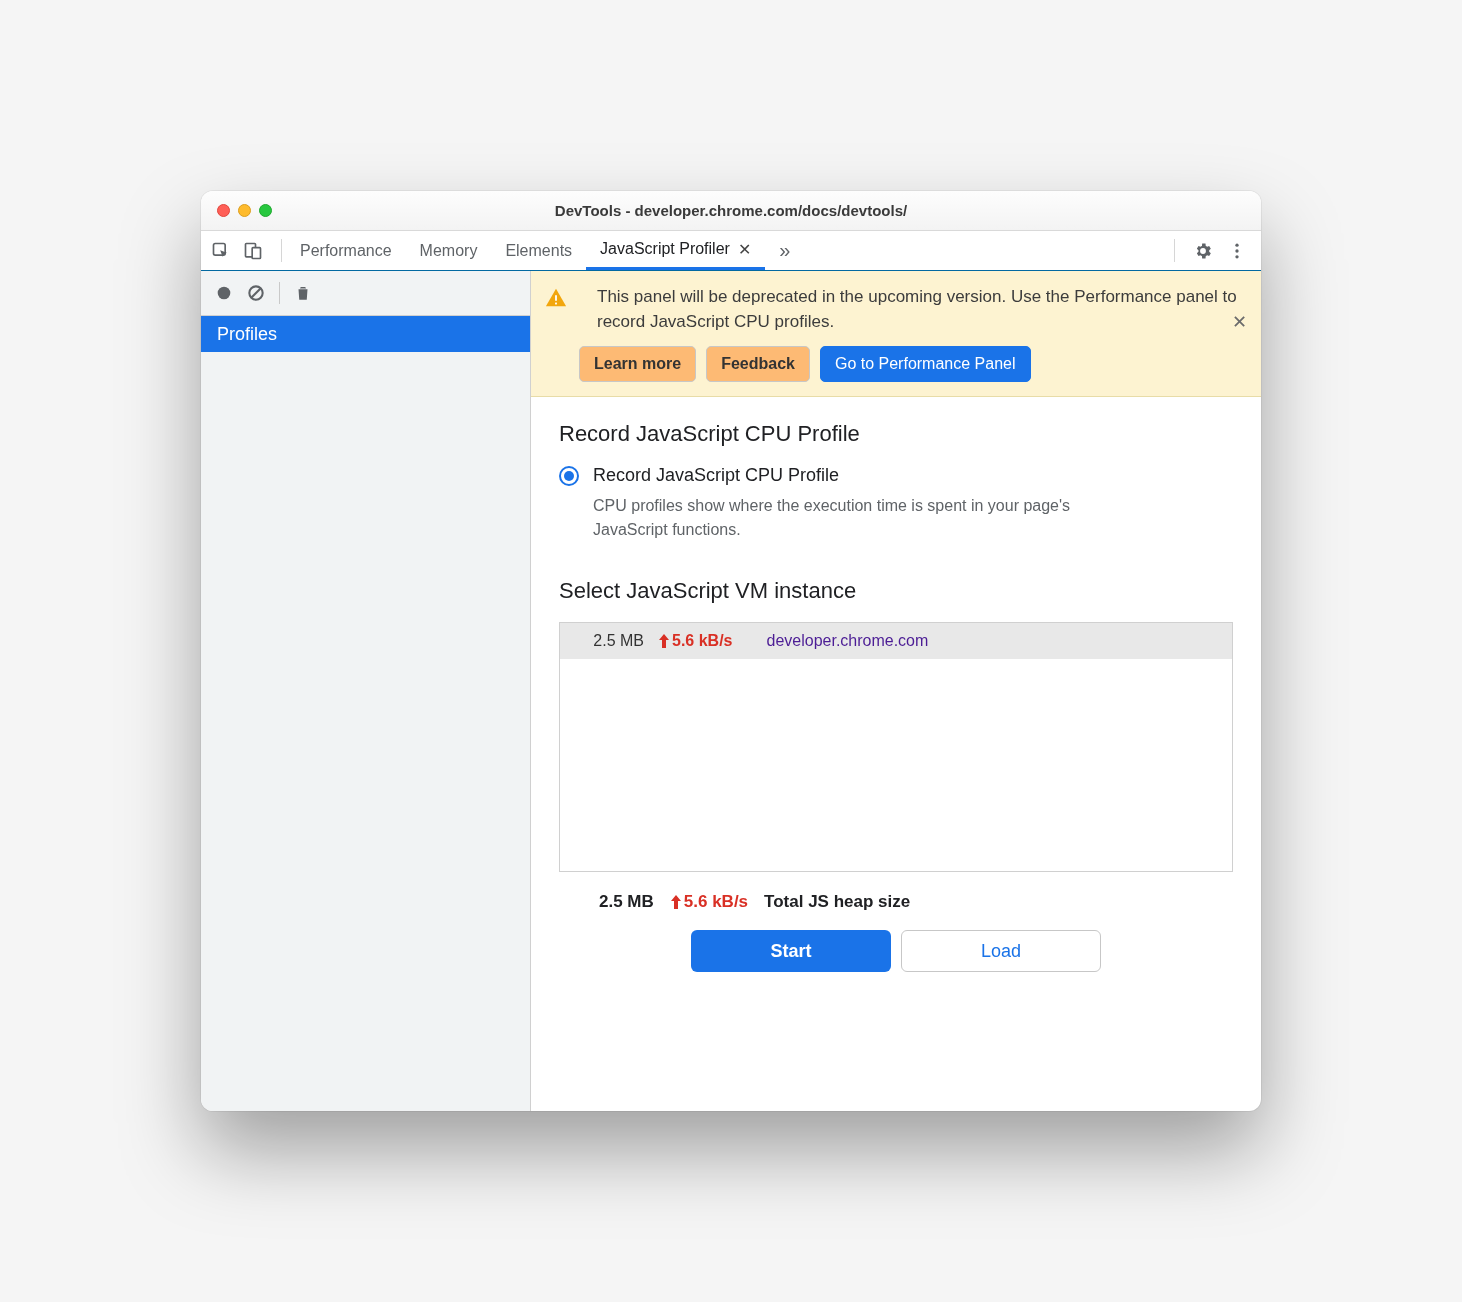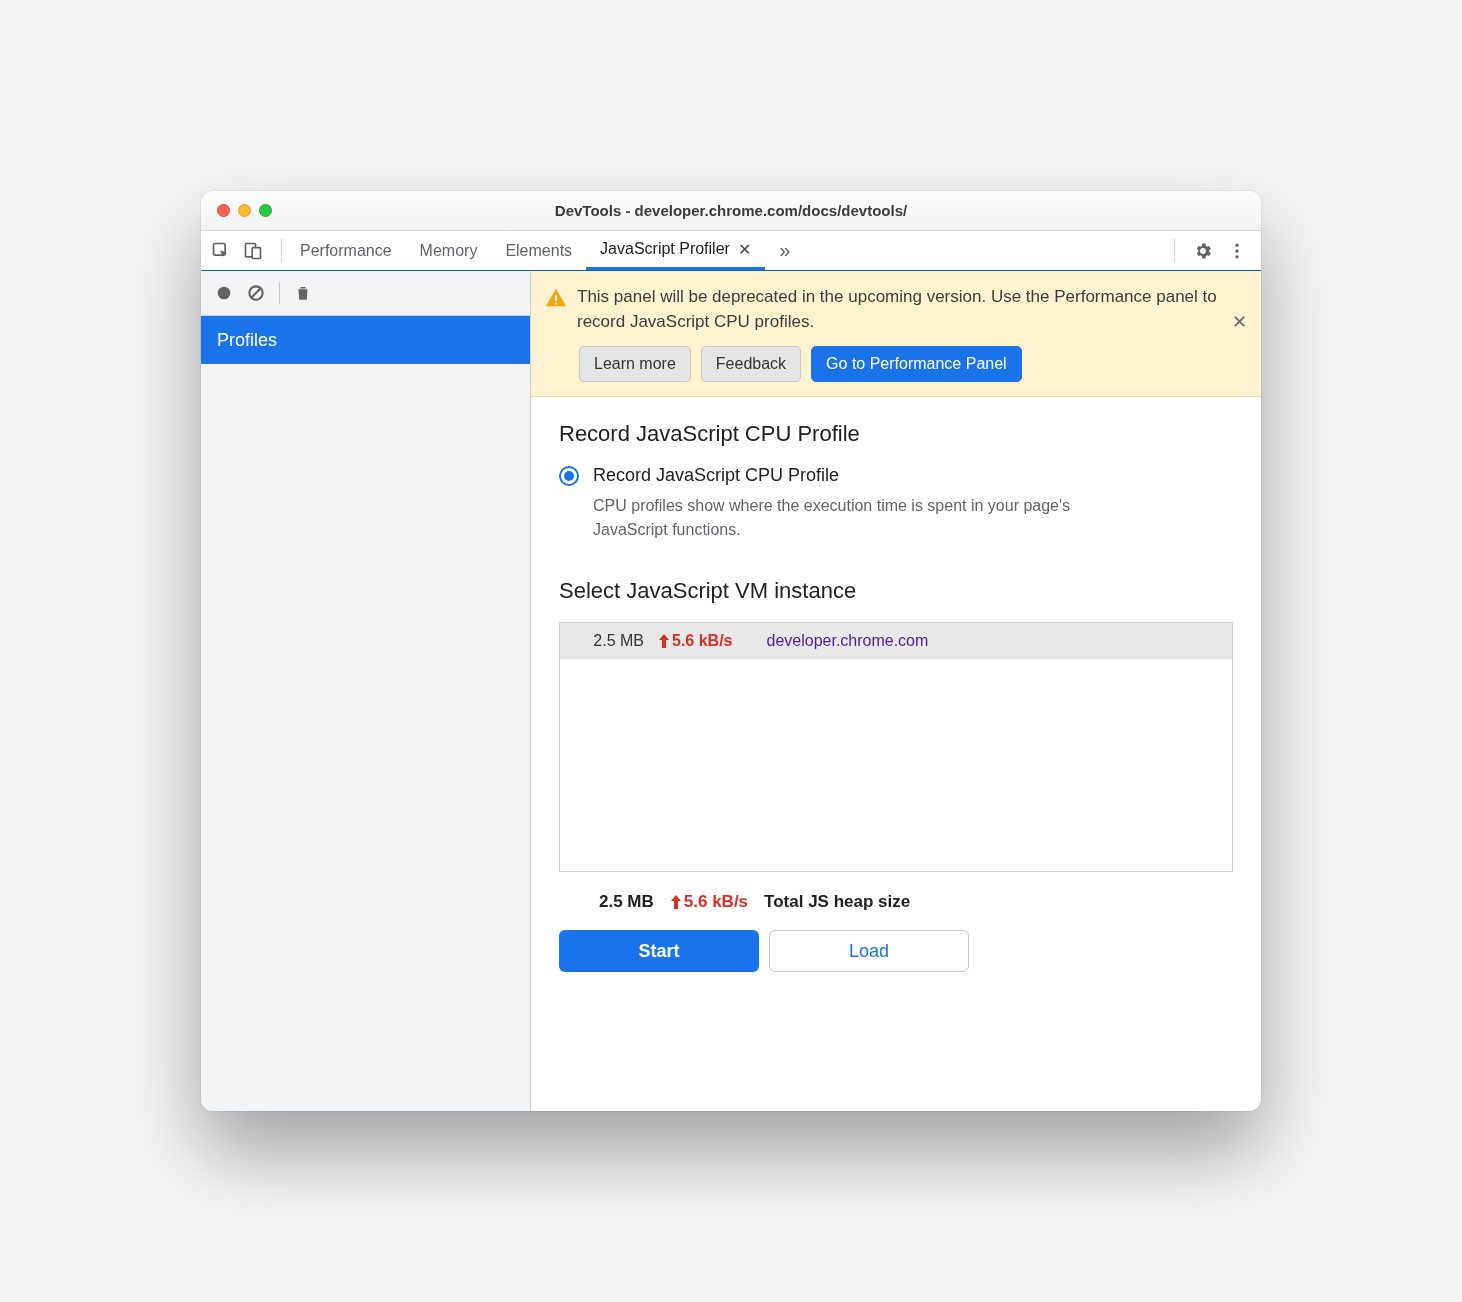--- a/index.html
+++ b/index.html
@@ -63,38 +63,38 @@
   display:flex;flex-direction:column;
 }
 .profile-toolbar{
   height:45px;border-bottom:1px solid #d0d0d0;
   display:flex;align-items:center;padding-left:12px;gap:10px;
 }
 .pt-icon{width:22px;height:22px;display:flex;align-items:center;justify-content:center;color:#5f6367;}
 .pt-divider{width:1px;height:22px;background:#c9c9c9;margin:0 2px;}
 .profile-item{
   background:#1a73e8;color:#fff;font-size:18px;
-  height:48px;display:flex;align-items:center;padding-left:16px;
+  height:36px;display:flex;align-items:center;padding-left:16px;
 }
 .main{flex:1;display:flex;flex-direction:column;min-width:0;}
 
 
 .banner{
   background:#fdf3d1;border-bottom:1px solid #e8dca7;
   padding:14px 18px 14px 14px;
   display:flex;flex-direction:column;gap:12px;position:relative;
 }
 .banner-row1{display:flex;gap:10px;align-items:flex-start;}
 .warn-tri{flex-shrink:0;margin-top:2px;}
-.banner-text{color:#3c3c3c;font-size:17px;line-height:1.45;}
+.banner-text{color:#3c3c3c;font-size:17px;line-height:1.45;margin-left:20px;}
 .banner-close{position:absolute;top:40px;right:14px;color:#6b6b6b;font-size:18px;cursor:pointer;}
 .banner-buttons{display:flex;gap:10px;padding-left:34px;}
 .b-btn{
   font-size:16px;padding:8px 14px;border-radius:5px;cursor:pointer;
-  border:1px solid #c7c7c7;background:#e5e5e5;color:#333;
+  border:1px solid #c7c7c7;background:#fdba74;color:#333;font-weight:bold;
 }
 .b-btn.primary{background:#1a73e8;border-color:#1a73e8;color:#fff;font-weight:500;}
 
 
 .content{padding:24px 28px;flex:1;display:flex;flex-direction:column;min-height:0;}
 h2.section{font-size:22px;font-weight:500;color:#202124;margin-bottom:18px;}
 .radio-row{display:flex;align-items:center;gap:14px;margin-bottom:8px;}
 .radio{
   width:20px;height:20px;border-radius:50%;
   border:2px solid #1a73e8;display:flex;align-items:center;justify-content:center;
@@ -112,21 +112,21 @@
 }
 .vm-size{min-width:70px;text-align:right;}
 .vm-rate{color:#d93025;font-weight:600;display:flex;align-items:center;gap:2px;}
 .vm-rate svg{fill:#d93025;}
 .vm-host{color:#4c1d95;margin-left:20px;}
 
 .totals{display:flex;align-items:center;gap:16px;font-size:17px;margin:20px 0 18px 40px;}
 .totals .vm-size{font-weight:600;color:#202124;min-width:auto;}
 .totals .total-lbl{font-weight:600;color:#202124;}
 
-.action-row{display:flex;gap:10px;}
+.action-row{display:flex;gap:10px;justify-content:center;}
 .a-btn{
   width:200px;height:42px;border-radius:6px;font-size:18px;cursor:pointer;
   display:flex;align-items:center;justify-content:center;
 }
 .a-btn.start{background:#1a73e8;color:#fff;font-weight:600;border:none;}
 .a-btn.load{background:#fff;color:#1a73e8;border:1px solid #c7c7c7;font-weight:500;}
 
 svg{display:block;}
 </style>
 </head>

